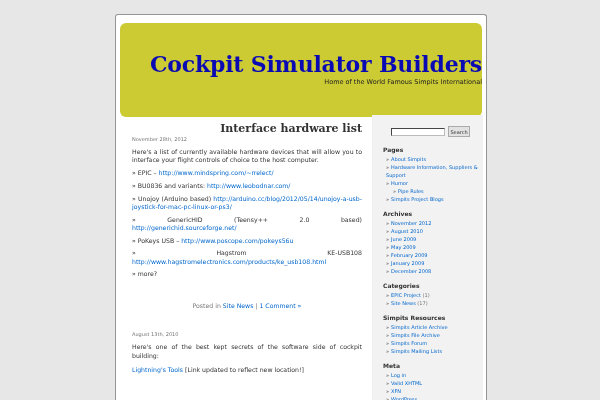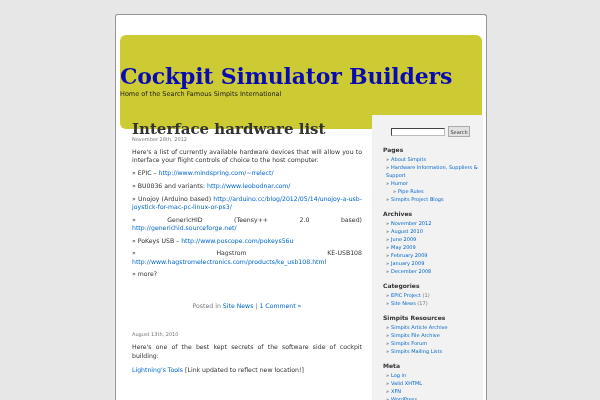--- a/index.html
+++ b/index.html
@@ -10,24 +10,24 @@
     position:relative;
   }
   #page {
     position:absolute; left:115px; top:14px; width:370px; height:400px;
     background:#ffffff;
     border:1px solid #959596;
     border-bottom:none;
     border-radius:3px 3px 0 0;
   }
   #header {
-    position:absolute; left:4px; top:20px; width:362px; height:94px;
+    position:absolute; left:4px; top:8px; width:362px; height:94px;
     background:#cccb33;
     border-radius:6px;
-    text-align:left;
+    text-align:right;
   }
   #blog-title {
     display:block;
     margin-top:28px;
     font-family:"DejaVu Serif", "Liberation Serif", serif;
     font-weight:bold;
     font-size:22px;
     color:#0a0ab4;
     text-decoration:none;
     letter-spacing:-0.2px;
@@ -37,22 +37,22 @@
     font-size:6.5px;
     color:#222;
     margin-top:1px;
   }
   #content {
     position:absolute; left:16px; top:108px; width:230px;
     font-size:6.2px; color:#333;
   }
   .post-title {
     font-family:"DejaVu Serif", "Liberation Serif", serif;
-    font-weight:bold; font-size:15px; color:#333;
-    margin:0; line-height:12px;
+    font-weight:bold; font-size:11px; color:#333;
+    margin:0; line-height:12px;text-align:right;
   }
   .post-date { font-size:5px; color:#777; margin-top:1px; }
   .entry p {
     margin:6px 0 0 0; line-height:8.2px; text-align:justify;
   }
   .entry ul { list-style:none; margin:5px 0 0 0; padding:0; }
   .entry li { margin:0 0 4.5px 0; line-height:8.2px; text-align:justify; }
   .entry li .bullet { color:#333; }
   a { color:#06c; text-decoration:none; }
   .justify-row { display:flex; justify-content:space-between; }
@@ -86,21 +86,21 @@
   .side-list li.sub { padding-left:10px; }
   .side-list li .b { color:#555; margin-right:2px; }
   .count { color:#777; }
 </style>
 </head>
 <body>
 
 <div id="page">
   <div id="header">
     <a id="blog-title" href="#">Cockpit Simulator Builders</a>
-    <span id="blog-desc">Home of the Search Famous Simpits International</span>
+    <span id="blog-desc">Home of the World Famous Simpits International</span>
   </div>
 
   <div id="content">
 
     <div class="post">
       <h2 class="post-title"><a href="#" style="color:#333">Interface hardware list</a></h2>
       <div class="post-date">November 28th, 2012</div>
       <div class="entry">
         <p>Here's a list of currently available hardware devices that will allow you to interface your flight controls of choice to the host computer.</p>
         <ul>

